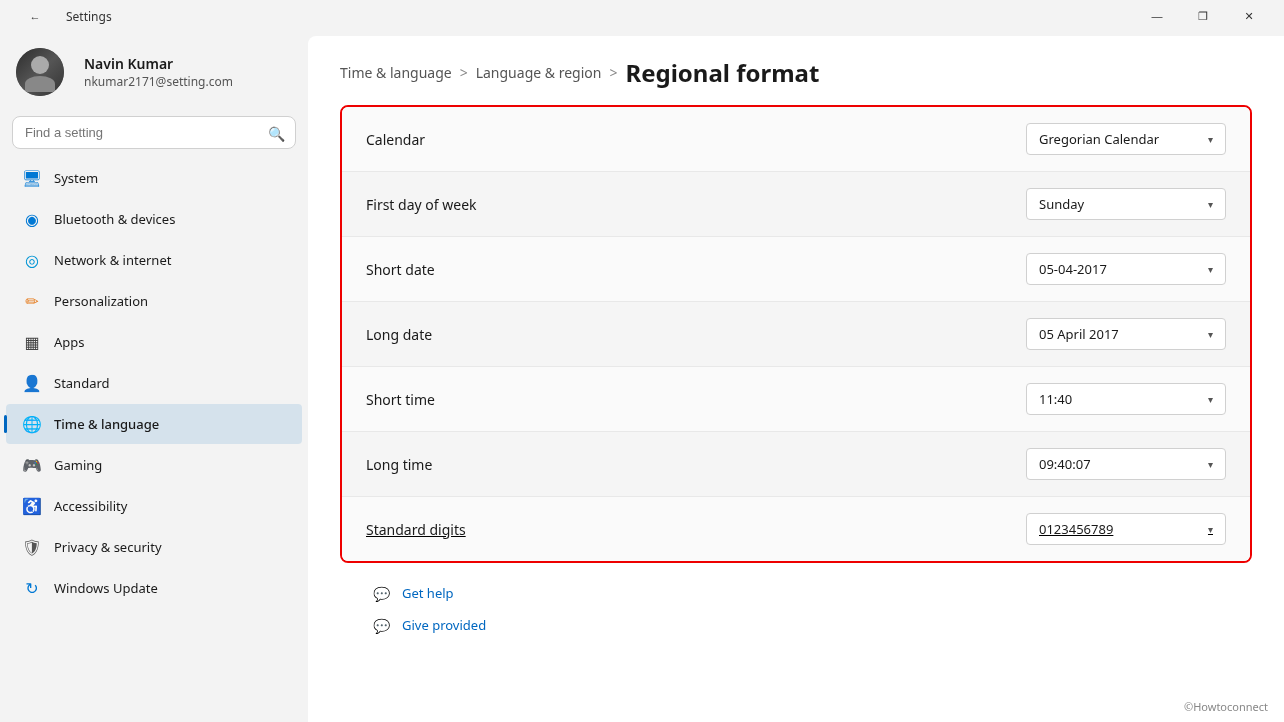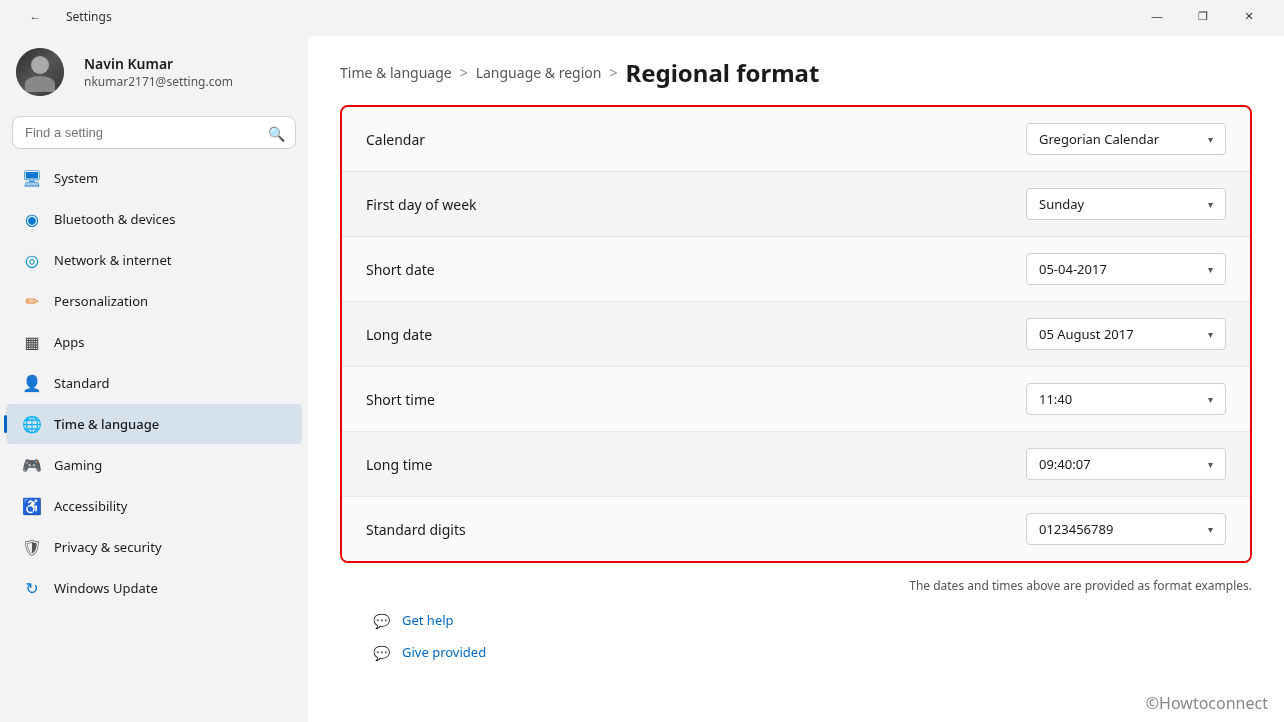--- a/index.html
+++ b/index.html
@@ -222,21 +222,21 @@
     .setting-row {
       display: flex;
       align-items: center;
       justify-content: space-between;
       padding: 16px 24px;
       background: #fafafa;
       border-bottom: 1px solid #e8e8e8;
       min-height: 64px;
       gap: 43px;
     }
-    .setting-row:last-child { border-bottom: none; }
+    .setting-row:last-child { border-bottom: none; text-decoration: underline; }
     .setting-row:nth-child(even) { background: #f5f5f5; }
 
     .setting-label {
       font-size: 14px;
       color: #1a1a1a;
     }
 
     .setting-dropdown {
       display: flex;
       align-items: center;
@@ -278,21 +278,21 @@
     .footer-link-icon {
       width: 20px;
       height: 20px;
       display: flex;
       align-items: center;
       justify-content: center;
       font-size: 14px;
     }
 
     .watermark {
-      font-size: 16px;
+      font-size: 11px;
       color: #888;
       text-align: right;
       padding: 4px 16px 8px;
       flex-shrink: 0;
     }
   </style>
 </head>
 <body>
 
 <div class="titlebar">
@@ -407,21 +407,21 @@
           <div class="setting-row">
             <span class="setting-label">Short date</span>
             <div class="setting-dropdown">
               <span>05-04-2017</span>
               <span class="chevron">▾</span>
             </div>
           </div>
           <div class="setting-row">
             <span class="setting-label">Long date</span>
             <div class="setting-dropdown">
-              <span>05 August 2017</span>
+              <span>05 April 2017</span>
               <span class="chevron">▾</span>
             </div>
           </div>
           <div class="setting-row">
             <span class="setting-label">Short time</span>
             <div class="setting-dropdown">
               <span>11:40</span>
               <span class="chevron">▾</span>
             </div>
           </div>
@@ -434,21 +434,20 @@
           </div>
           <div class="setting-row">
             <span class="setting-label">Standard digits</span>
             <div class="setting-dropdown">
               <span>0123456789</span>
               <span class="chevron">▾</span>
             </div>
           </div>
         </div>
 
-      <div class="format-note">The dates and times above are provided as format examples.</div>
 
       <div class="footer-links">
         <a class="footer-link">
           <span class="footer-link-icon">💬</span>
           <span>Get help</span>
         </a>
         <a class="footer-link">
           <span class="footer-link-icon">💬</span>
           <span>Give provided</span>
         </a>

